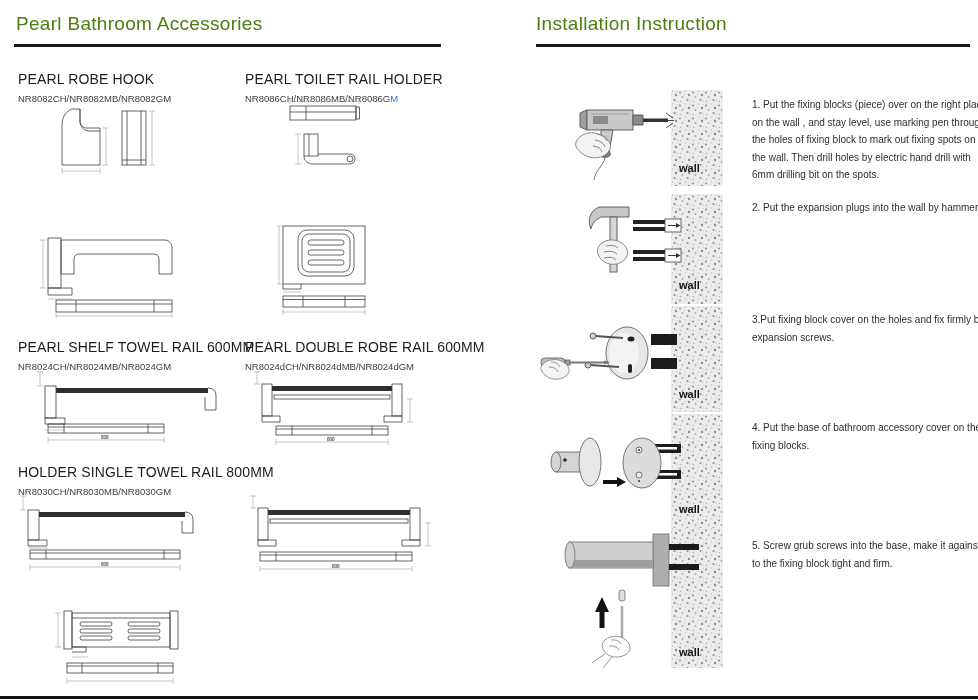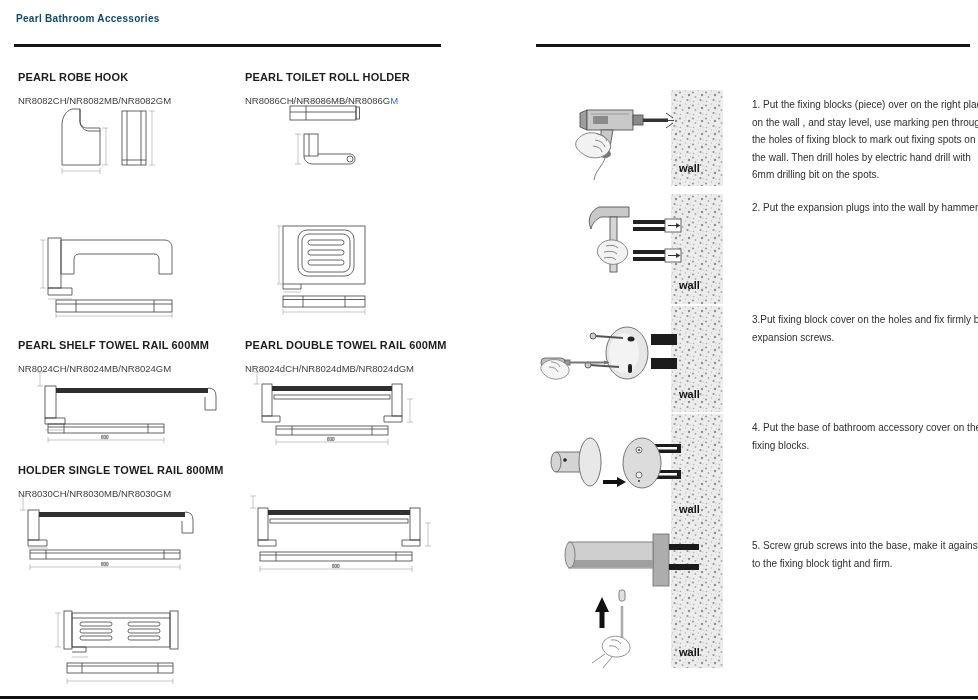--- a/index.html
+++ b/index.html
@@ -1,25 +1,25 @@
 <!DOCTYPE html>
 <html><head>
 <meta charset="utf-8">
 <style>
   html,body { margin:0; padding:0; background:#ffffff; }
   .page {
     position:relative; width:978px; height:700px; background:#fff;
     font-family:"Liberation Sans", sans-serif; overflow:hidden; color:#1a1a1a;
   }
   .abs { position:absolute; }
-  .sec-title { position:absolute; font-weight:bold; font-size:10px; letter-spacing:.3px; color:#0c4a6e; white-space:nowrap; }
+  .sec-title { position:absolute; font-weight:normal; font-size:19px; letter-spacing:.3px; color:#4d7c0f; white-space:nowrap; }
   .rule { position:absolute; height:3px; background:#161616; }
   .product { position:absolute; width:225px; }
-  .p-name { font-size:11px; font-weight:bold; color:#1d1d1d; letter-spacing:.15px; white-space:nowrap; }
-  .p-codes { font-size:9.5px; color:#3d3d3d; margin-top:12px; white-space:nowrap; }
+  .p-name { font-size:14px; font-weight:normal; color:#1d1d1d; letter-spacing:.15px; white-space:nowrap; }
+  .p-codes { font-size:9.5px; color:#3d3d3d; margin-top:6px; white-space:nowrap; }
   .hl { color:#2f6fd2; }
   .step-text { position:absolute; width:236px; font-size:10px; line-height:17.5px; color:#2e2e2e; }
   .draw, .step-svg { position:absolute; }
   .wall-t { font-family:"Liberation Sans", sans-serif; font-weight:bold; font-size:11px; fill:#141414; }
   .dim-t { font-family:"Liberation Sans", sans-serif; font-size:4.5px; fill:#8a8a8a; }
   .bottom-edge { position:absolute; left:0; top:696px; width:978px; height:3px; background:#101010; }
 </style>
 </head>
 <body>
 
@@ -43,29 +43,29 @@
   </svg>
 
   <div class="sec-title" style="left:16px;top:13px">Pearl Bathroom Accessories</div>
   <div class="rule" style="left:14px;top:44px;width:427px"></div>
 
   <div class="product" style="left:18px;top:71px">
     <div class="p-name">PEARL ROBE HOOK</div>
     <div class="p-codes">NR8082CH/NR8082MB/NR8082GM</div>
   </div>
   <div class="product" style="left:245px;top:71px">
-    <div class="p-name">PEARL TOILET ROLL HOLDER</div>
+    <div class="p-name">PEARL TOILET RAIL HOLDER</div>
     <div class="p-codes"><span>NR8086CH/NR8086MB/NR8086G</span><span class="hl">M</span></div>
   </div>
   <div class="product" style="left:18px;top:339px">
     <div class="p-name">PEARL SHELF TOWEL RAIL 600MM</div>
     <div class="p-codes">NR8024CH/NR8024MB/NR8024GM</div>
   </div>
   <div class="product" style="left:245px;top:339px">
-    <div class="p-name">PEARL DOUBLE TOWEL RAIL 600MM</div>
+    <div class="p-name">PEARL DOUBLE ROBE RAIL 600MM</div>
     <div class="p-codes">NR8024dCH/NR8024dMB/NR8024dGM</div>
   </div>
   <div class="product" style="left:18px;top:464px">
     <div class="p-name">HOLDER SINGLE TOWEL RAIL 800MM</div>
     <div class="p-codes">NR8030CH/NR8030MB/NR8030GM</div>
   </div>
 
   <svg class="draw" style="left:50px;top:103px" width="115" height="88" viewBox="0 0 115 88">
     <g stroke="#3f3f3f" stroke-width="0.8" fill="none">
       <path d="M12 22 c0 -8 4 -14 10 -16 h8 v12 c0 4 3 7 7 7 h13 v37 H12 z"></path>
@@ -277,20 +277,21 @@
       <line x1="16" y1="10" x2="16" y2="44"></line>
         <line x1="13" y1="10" x2="19" y2="10"></line>
         <line x1="13" y1="44" x2="19" y2="44"></line>
       <line x1="30" y1="54" x2="46" y2="54"></line>
       <line x1="25" y1="78" x2="131" y2="78"></line>
         <line x1="25" y1="75" x2="25" y2="81"></line>
         <line x1="131" y1="75" x2="131" y2="81"></line>
     </g>
   </svg>
 
+  <div class="sec-title" style="left:536px;top:13px">Installation Instruction</div>
   <div class="rule" style="left:536px;top:44px;width:434px"></div>
 
   <svg class="step-svg" style="left:535px;top:90px" width="196" height="96" viewBox="0 0 196 96">
     <rect x="136" y="0" width="52" height="96" fill="url(#speckle)"></rect>
     <text class="wall-t" x="144" y="82">wall</text>
     <g stroke="#555" stroke-width="0.9" fill="none">
       <path d="M45 23 l7 -3 v20 l-7 -3 z" fill="#9e9e9e"></path>
       <rect x="52" y="20" width="46" height="20" fill="#c9c9c9"></rect>
       <rect x="58" y="26" width="15" height="8" fill="#8a8a8a" stroke="none"></rect>
       <line x1="56" y1="24" x2="94" y2="24" stroke="#999"></line>

